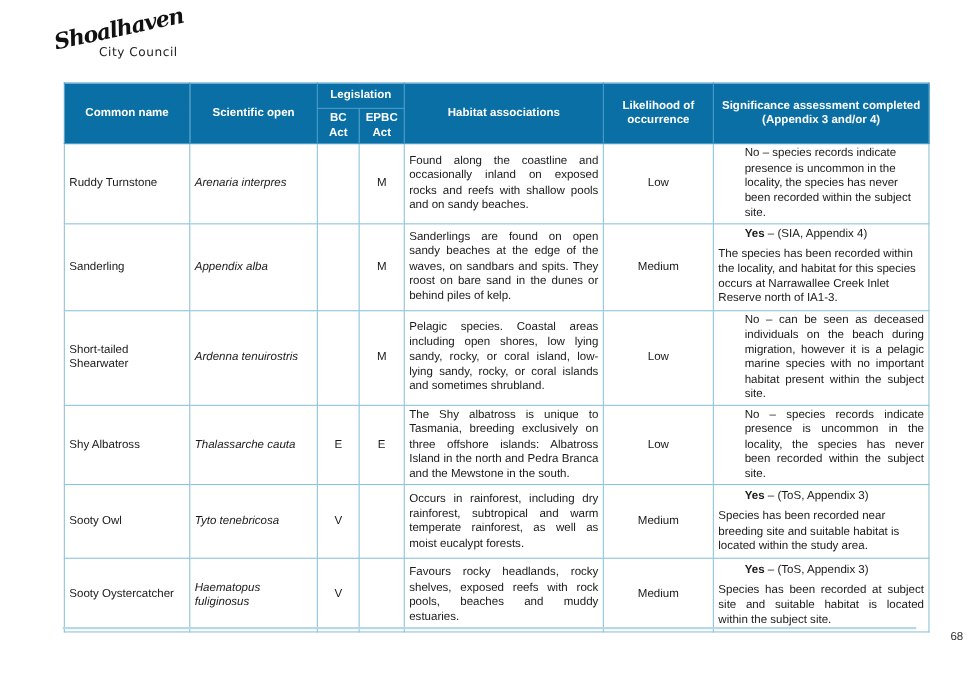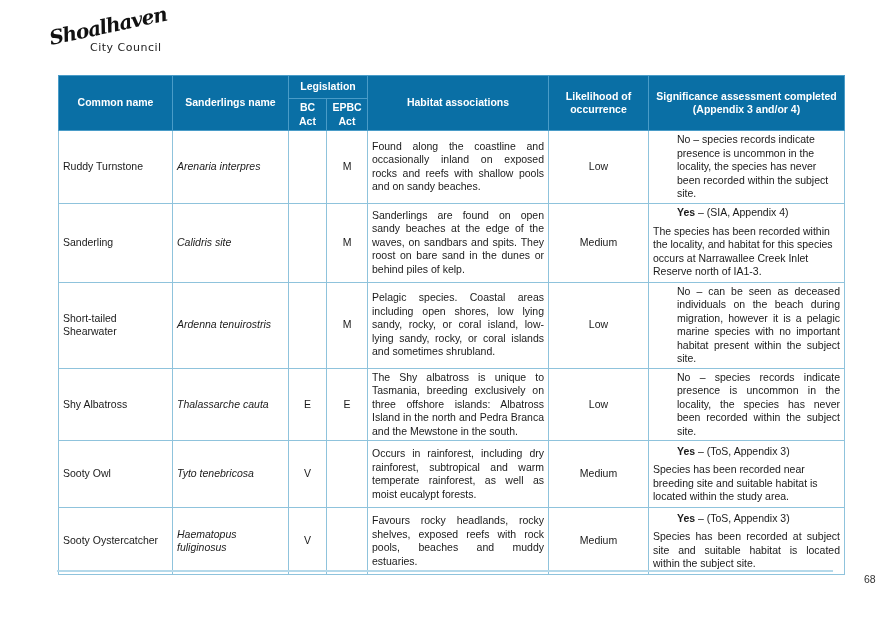--- a/index.html
+++ b/index.html
@@ -50,21 +50,21 @@
     <col style="width:116px">
     <col style="width:38px">
     <col style="width:41px">
     <col style="width:181px">
     <col style="width:100px">
     <col style="width:196px">
   </colgroup>
   <thead>
     <tr style="height:23px">
       <th rowspan="2">Common name</th>
-      <th rowspan="2">Sanderlings name</th>
+      <th rowspan="2">Scientific open</th>
       <th colspan="2">Legislation</th>
       <th rowspan="2">Habitat associations</th>
       <th rowspan="2">Likelihood of occurrence</th>
       <th rowspan="2">Significance assessment completed (Appendix 3 and/or 4)</th>
     </tr>
     <tr style="height:30px">
       <th>BC Act</th>
       <th>EPBC Act</th>
     </tr>
   </thead>
@@ -75,21 +75,21 @@
       <td class="center"></td>
       <td class="center">M</td>
       <td class="just">Found along the coastline and occasionally inland on exposed rocks and reefs with shallow pools and on sandy beaches.</td>
       <td class="center">Low</td>
       <td>
         <span class="sig-head"><b></b><span>No – species records indicate presence is uncommon in the locality, the species has never been recorded within the subject site.</span></span>
       </td>
     </tr>
     <tr style="height:79px">
       <td>Sanderling</td>
-      <td class="sci">Calidris site</td>
+      <td class="sci">Appendix alba</td>
       <td class="center"></td>
       <td class="center">M</td>
       <td class="just">Sanderlings are found on open sandy beaches at the edge of the waves, on sandbars and spits. They roost on bare sand in the dunes or behind piles of kelp.</td>
       <td class="center">Medium</td>
       <td>
         <span class="sig-head"><b>Yes</b><span> – (SIA, Appendix 4)</span></span>
         <span class="sig-body">The species has been recorded within the locality, and habitat for this species occurs at Narrawallee Creek Inlet Reserve north of IA1-3.</span>
       </td>
     </tr>
     <tr style="height:75px">

